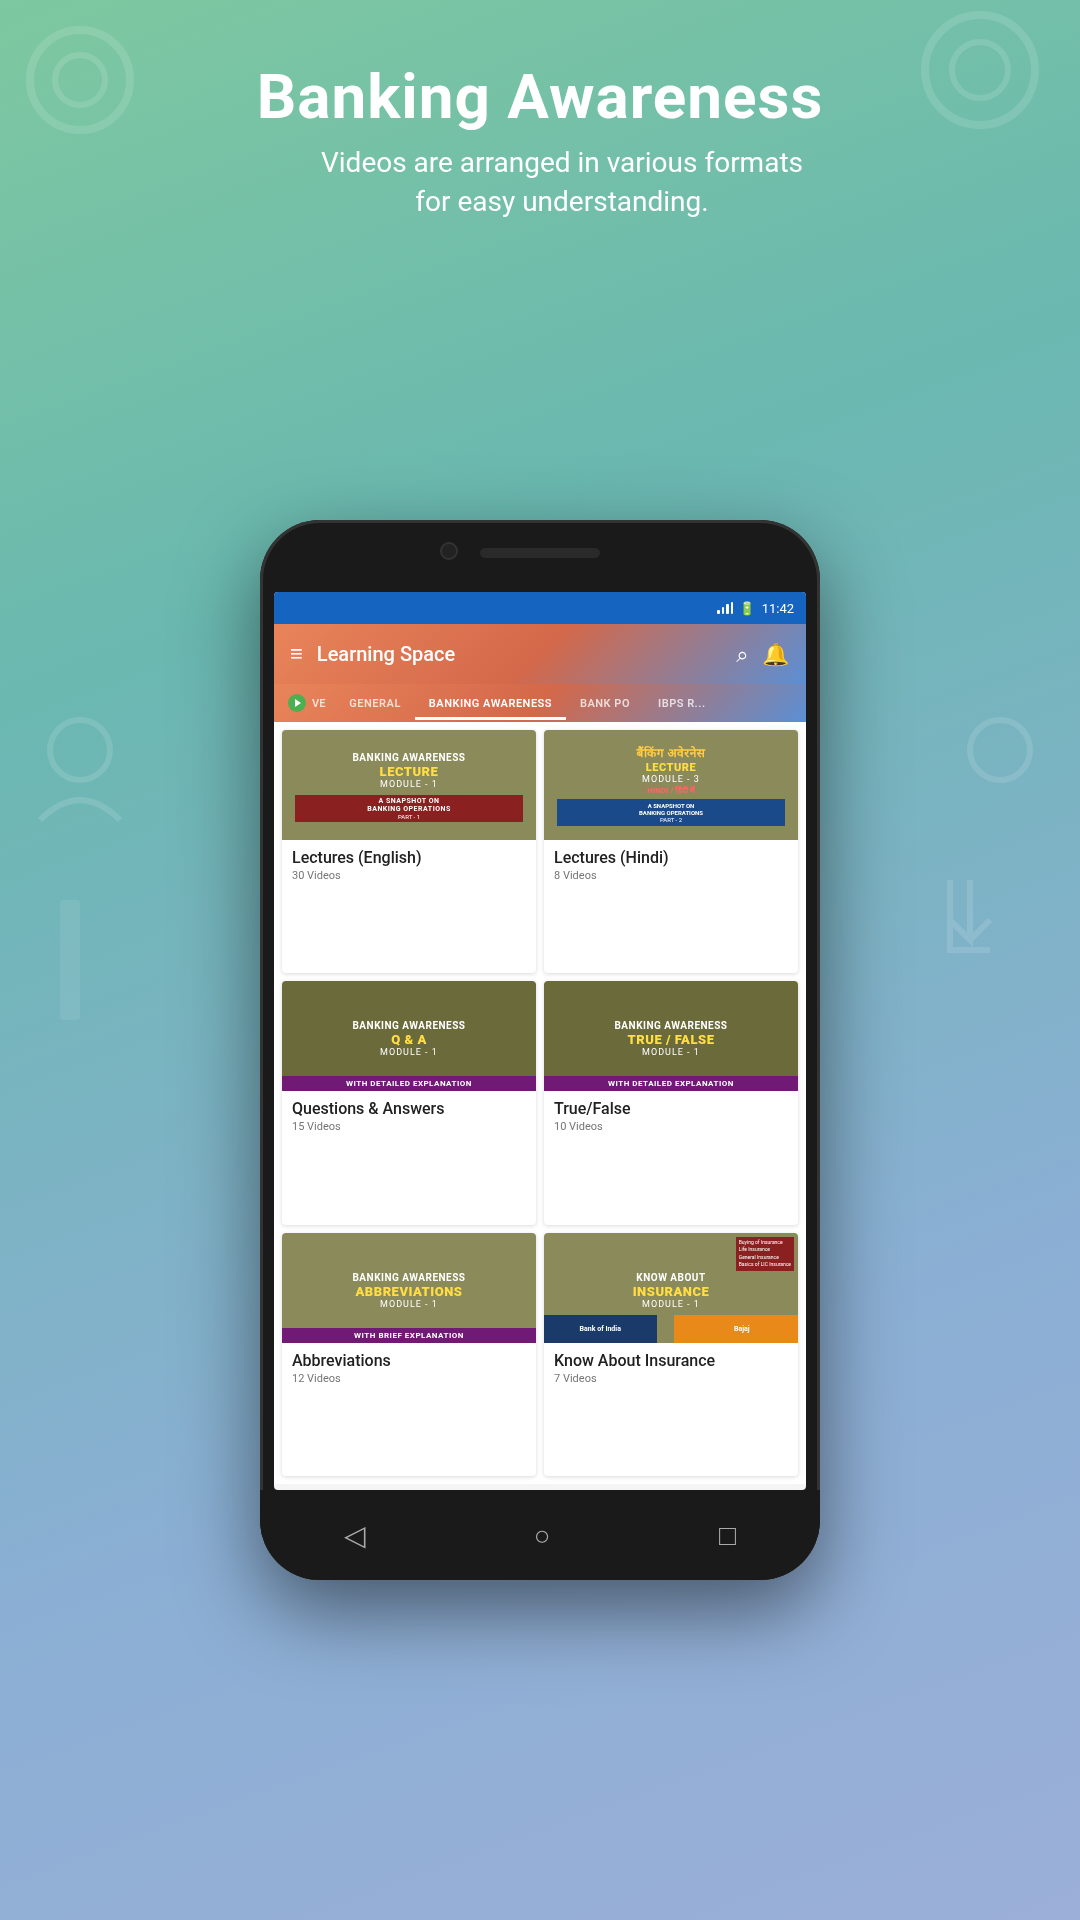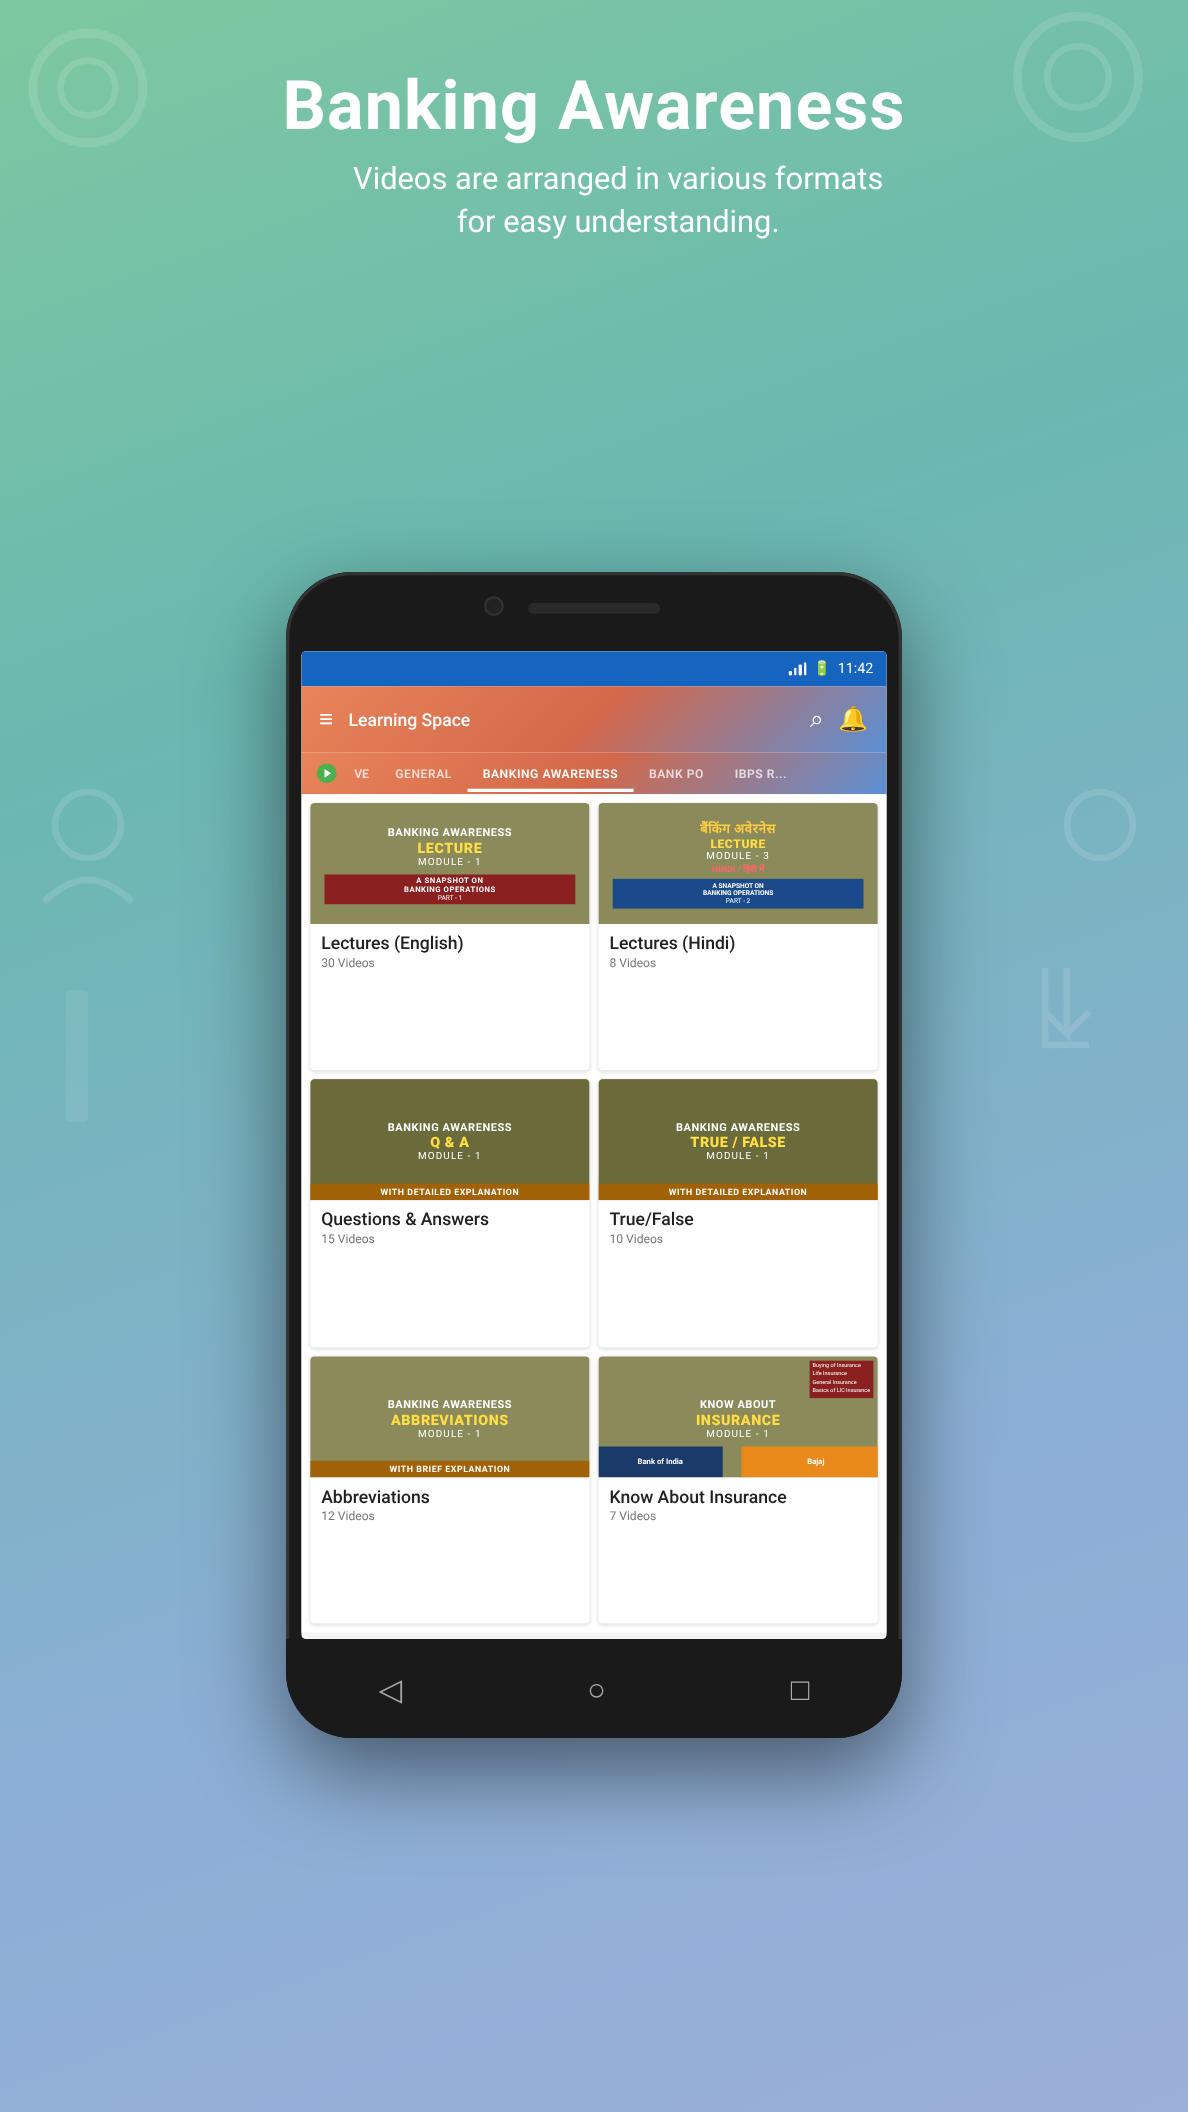--- a/index.html
+++ b/index.html
@@ -135,21 +135,21 @@
       padding: 0 16px;
       gap: 14px;
     }
     .app-bar .menu-icon {
       color: white;
       font-size: 22px;
       cursor: pointer;
     }
     .app-bar .title {
       color: white;
-      font-size: 16px;
+      font-size: 20px;
       font-weight: 500;
       flex: 1;
     }
     .app-bar .icon-btn {
       color: white;
       font-size: 22px;
       cursor: pointer;
     }
 
     
@@ -178,21 +178,21 @@
       content: '';
       position: absolute;
       bottom: 0;
       left: 0; right: 0;
       height: 3px;
       background: white;
     }
     .tab-live {
       display: flex;
       align-items: center;
-      gap: 16px;
+      gap: 6px;
       padding: 10px 10px;
       color: rgba(255,255,255,0.75);
       font-size: 11px;
       font-weight: 600;
     }
     .live-dot {
       width: 18px;
       height: 18px;
       background: #4caf50;
       border-radius: 50%;
@@ -264,21 +264,21 @@
       text-transform: uppercase;
       text-align: center;
       letter-spacing: 0.5px;
     }
     .thumb-module {
       color: white;
       font-size: 9px;
       letter-spacing: 1px;
     }
     .thumb-banner {
-      background: #a16207;
+      background: #701a75;
       color: white;
       font-size: 8px;
       font-weight: 700;
       text-align: center;
       padding: 3px 6px;
       width: 100%;
       letter-spacing: 0.5px;
       text-transform: uppercase;
       position: absolute;
       bottom: 0;

